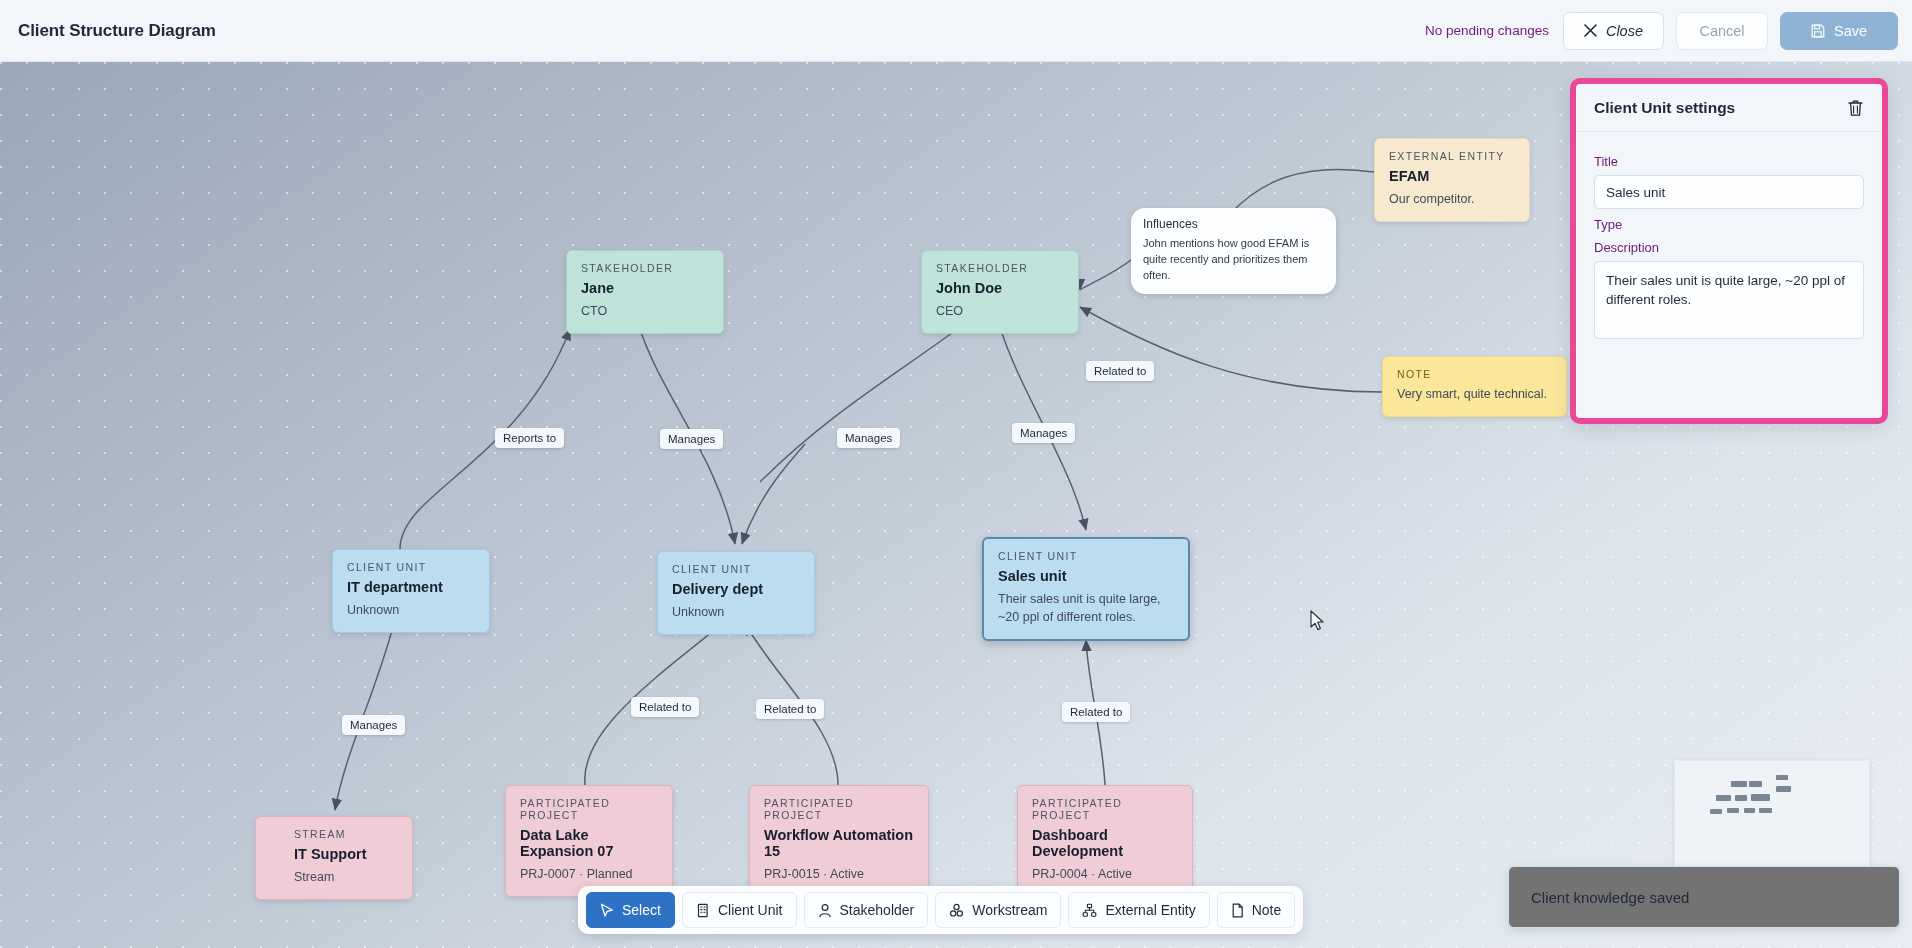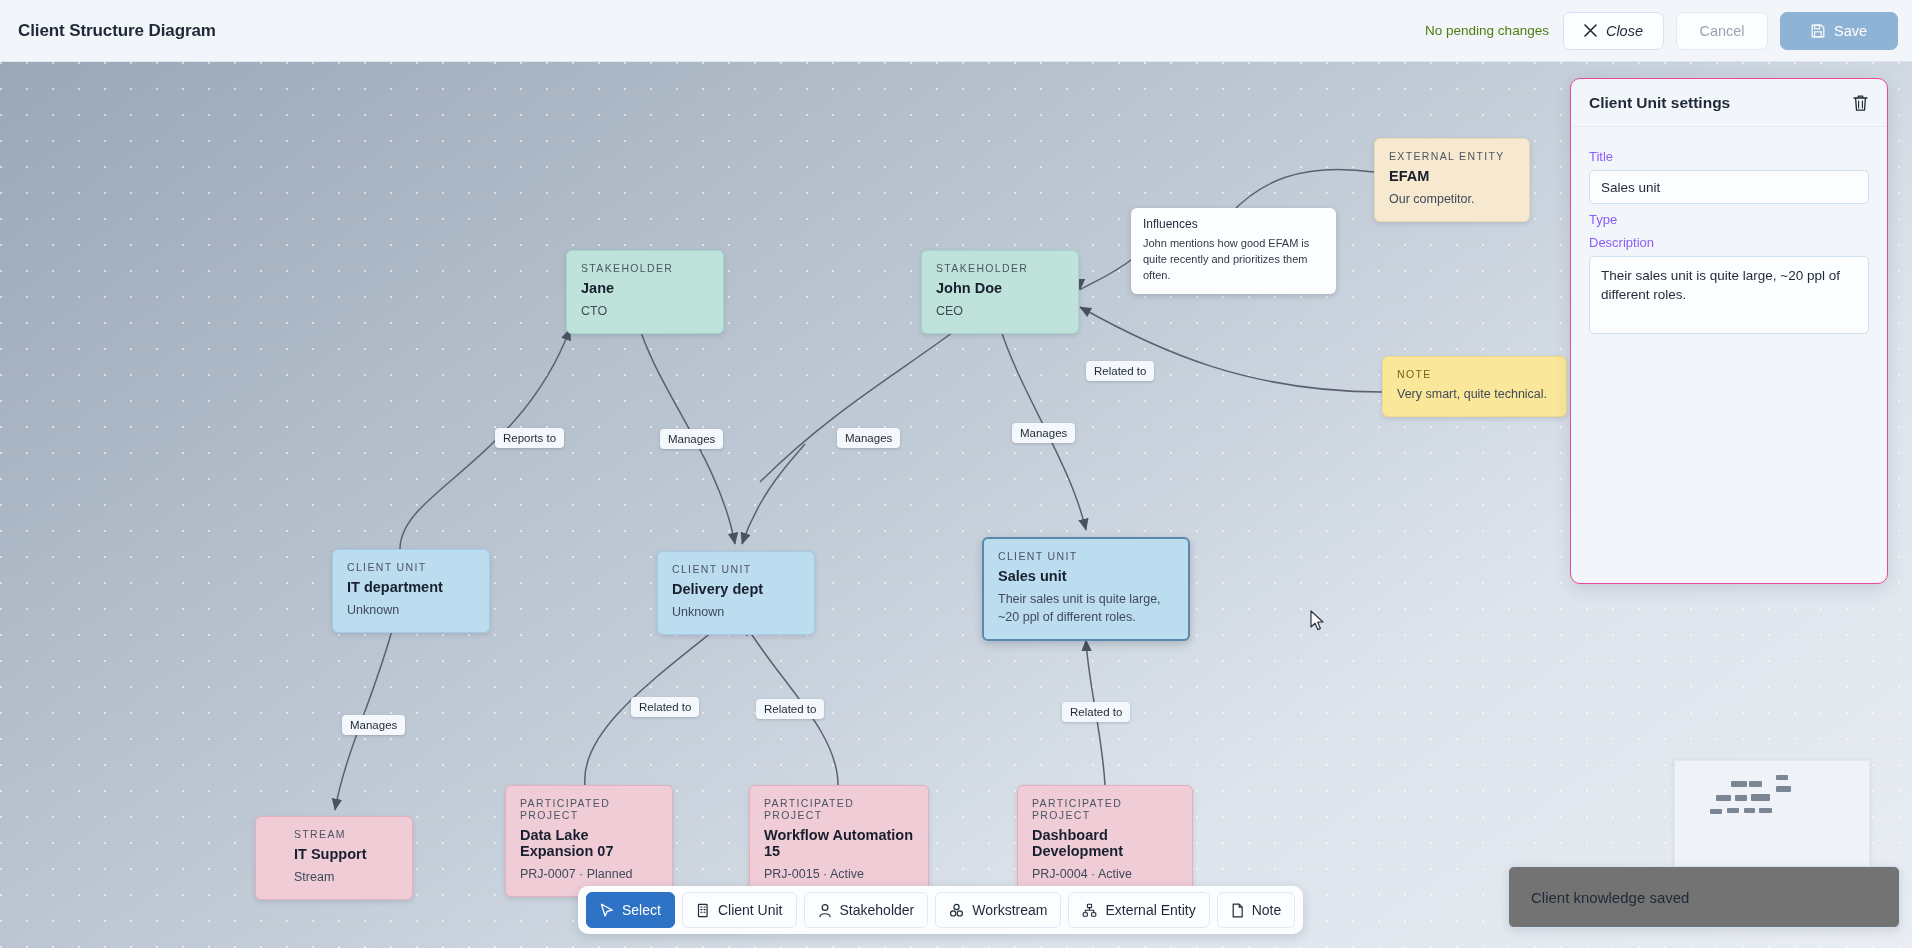--- a/index.html
+++ b/index.html
@@ -16,21 +16,21 @@
     background: #f2f5f9;
     border-bottom: 1px solid #dfe6ee;
     display: flex; align-items: center; justify-content: space-between;
     padding: 0 14px 0 18px;
     z-index: 60;
   }
   .tb-left { display: flex; flex-direction: column; justify-content: center; gap: 3px; }
   .tb-title { font-size: 17px; font-weight: 700; color: #1f2937; letter-spacing: -0.1px; }
   .tb-sub { font-size: 13.5px; color: #475569; }
   .tb-right { display: flex; align-items: center; gap: 12px; }
-  .pending-text { font-size: 13.5px; color: #4d7c0f; margin-right: 2px; }
+  .pending-text { font-size: 13.5px; color: #701a75; margin-right: 2px; }
   .btn {
     height: 38px; border-radius: 7px; font-size: 14.5px;
     display: inline-flex; align-items: center; justify-content: center; gap: 9px;
     padding: 0 20px; cursor: pointer; white-space: nowrap;
     border: 1px solid #d4e1f0; background: #fbfdff; color: #1f2937;
   }
   .btn-close { min-width: 100px; font-style: italic; }
   .btn-cancel { color: #9aa5b1; background: #fbfdff; border-color: #e2e8f0; min-width: 92px; }
   .btn-save {
     background: #8fb3d4; border-color: #8fb3d4; color: #ffffff; min-width: 118px;
@@ -72,40 +72,40 @@
   .n-note .kind  { color: #7a5c14; }
 
   
   .elabel {
     position: absolute; background: #f4f7fb; border-radius: 4px;
     padding: 4px 8px; font-size: 11.5px; color: #1f2937;
     box-shadow: 0 1px 3px rgba(30,41,59,0.2); white-space: nowrap;
   }
   
   .callout {
-    position: absolute; background: #fbfdff; border-radius: 6px;
+    position: absolute; background: #fbfdff; border-radius: 14px;
     padding: 9px 12px 10px 12px; box-shadow: 0 2px 6px rgba(30,41,59,0.18);
     max-width: 205px;
   }
   .callout .c-title { font-size: 12px; color: #1f2937; font-weight: 400; margin-bottom: 5px; }
   .callout .c-body { font-size: 11px; color: #313a47; line-height: 1.45; }
 
   
   .panel {
-    position: absolute; left: 1570px; top: 78px; width: 318px; height: 506px;
-    background: #f2f6fa; border: 1px solid #ec4899; border-radius: 10px;
+    position: absolute; left: 1570px; top: 78px; width: 318px; height: 346px;
+    background: #f2f6fa; border: 6px solid #ec4899; border-radius: 10px;
     box-shadow: 0 5px 18px rgba(30,41,59,0.13); z-index: 50;
   }
   .panel-head {
     height: 48px; display: flex; align-items: center; justify-content: space-between;
     padding: 0 18px; border-bottom: 1px solid #e1e9f2;
   }
   .panel-title { font-size: 15.5px; font-weight: 700; color: #1f2937; }
   .panel-body { padding: 14px 18px 0 18px; }
-  .field-label { font-size: 13px; color: #8b5cf6; margin-bottom: 6px; margin-top: 8px; }
+  .field-label { font-size: 13px; color: #701a75; margin-bottom: 6px; margin-top: 8px; }
   .field-input {
     width: 100%; height: 34px; border: 1px solid #cfe0ee; border-radius: 5px;
     background: #fbfdff; font-size: 13.5px; color: #1f2937; padding: 0 11px;
     font-family: "Liberation Sans", sans-serif; outline: none;
   }
   .select-wrap { position: relative; }
   .select-wrap .chev {
     position: absolute; right: 11px; top: 11px; pointer-events: none;
   }
   .field-area {

